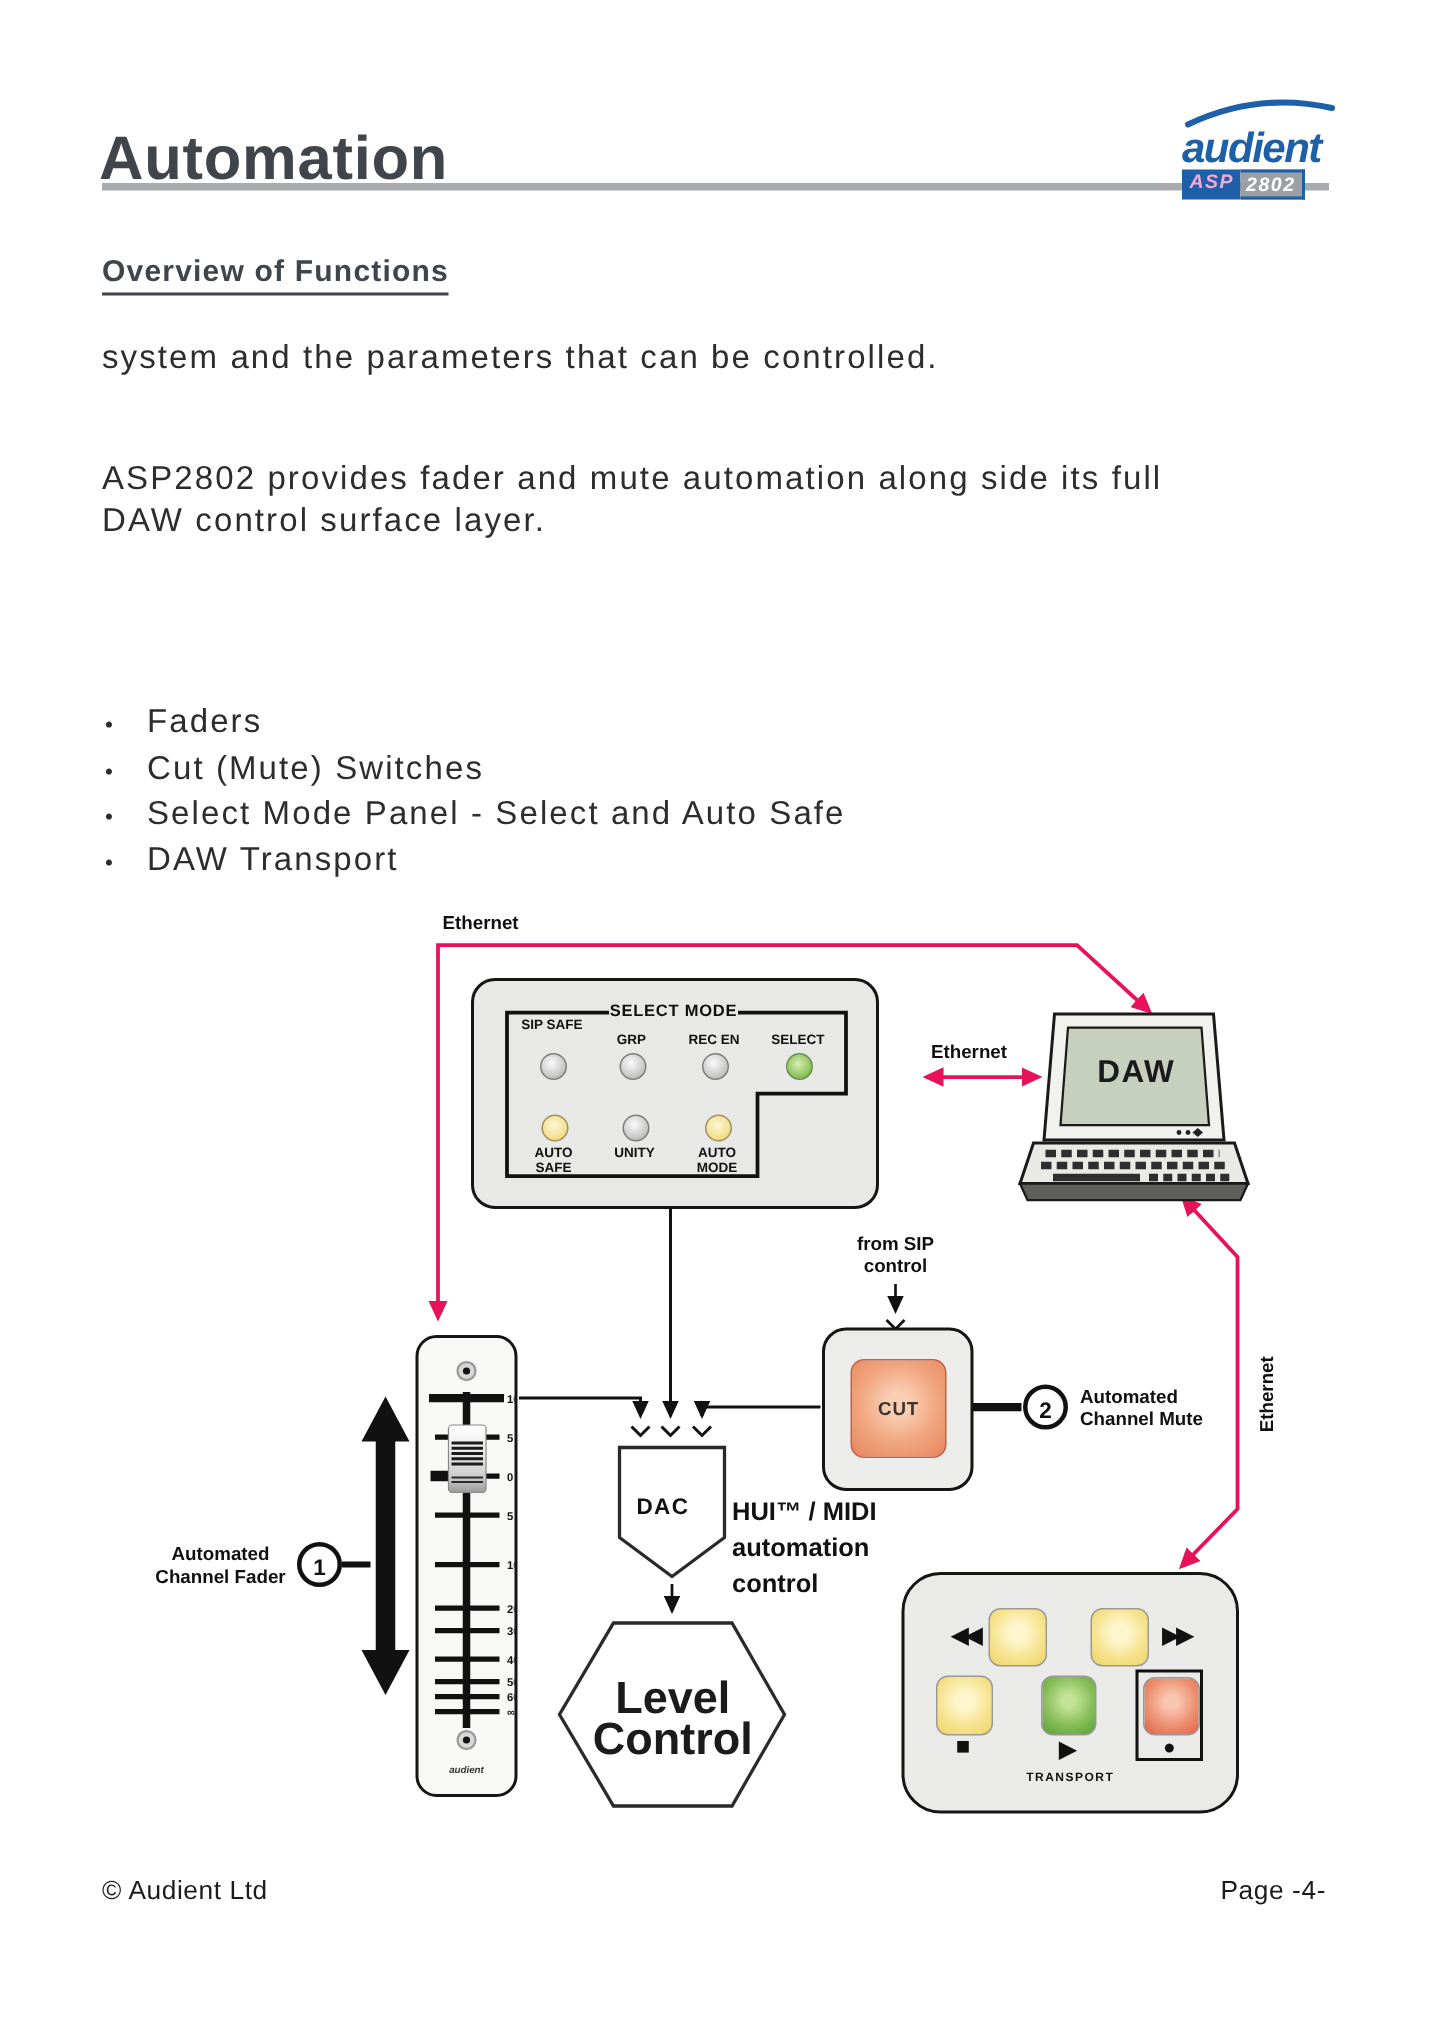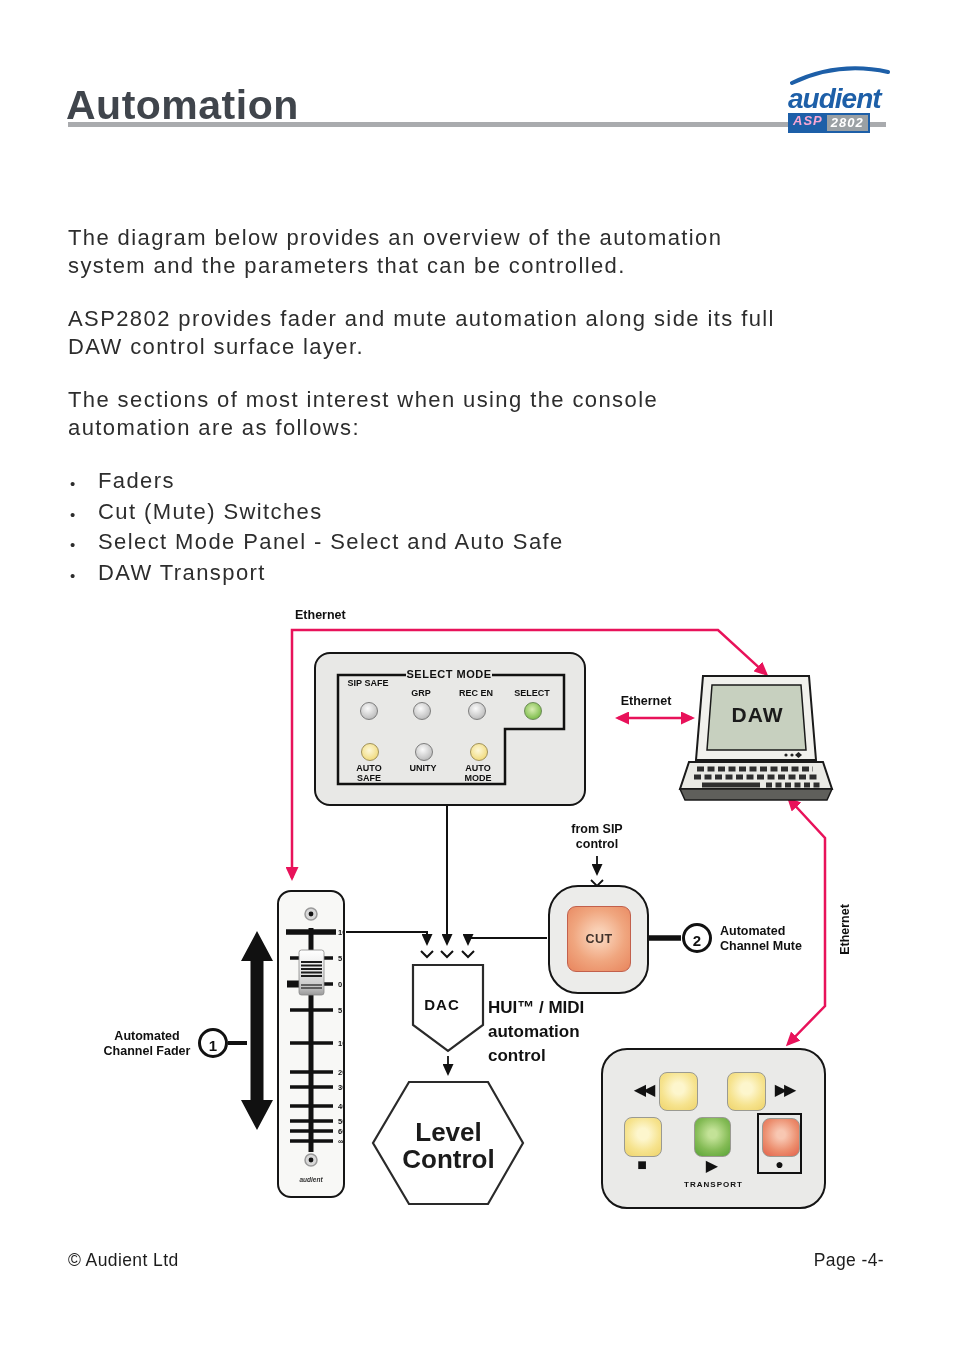--- a/index.html
+++ b/index.html
@@ -30,30 +30,30 @@
   .dlabel{position:absolute;font-weight:bold;color:#101010;font-size:12.5px;line-height:15px;}
   .center{text-align:center;}
   .panel{position:absolute;background:#e8e8e6;border:2px solid #151515;}
   .sm-panel{left:314px;top:652px;width:268px;height:150px;border-radius:16px;}
   .sm-title{position:absolute;left:90px;top:14px;width:86px;text-align:center;font-size:11px;font-weight:bold;letter-spacing:.5px;color:#101010;}
   .btn-circle{position:absolute;width:16px;height:16px;border-radius:50%;border:1.5px solid #7d7d7d;}
   .c-gray{background:radial-gradient(circle at 42% 35%,#fbfbfb,#c6c6c6 65%,#9d9d9d);}
   .c-green{background:radial-gradient(circle at 45% 40%,#d8edb2,#83c052 70%,#5d9c38);border-color:#6a8a55;}
   .c-yellow{background:radial-gradient(circle at 45% 40%,#fdf8da,#f2dd85 70%,#e2c258);border-color:#a09159;}
   .btn-label{position:absolute;font-size:9px;font-weight:bold;line-height:10px;text-align:center;color:#101010;}
-  .cut-panel{left:548px;top:885px;width:97px;height:105px;border-radius:30px;background:#ececea;}
+  .cut-panel{left:548px;top:885px;width:97px;height:105px;border-radius:16px;background:#ececea;}
   .cut-btn{position:absolute;left:17px;top:19px;width:62px;height:64px;border-radius:9px;border:1.5px solid #c2604c;
            background:radial-gradient(circle at 50% 45%,#f9cfb4 15%,#f0a67f 55%,#e8845c);
            display:flex;align-items:center;justify-content:center;font-size:12.5px;font-weight:bold;color:#41332c;letter-spacing:.5px;}
   .callout-circle{position:absolute;width:30px;height:30px;border-radius:50%;border:3.5px solid #111;background:#fff;
                   text-align:center;line-height:30px;font-size:15px;font-weight:bold;color:#111;box-sizing:border-box;}
   .daw-label{position:absolute;left:720px;top:703px;width:75px;text-align:center;font-size:21px;font-weight:bold;color:#1b1b1b;letter-spacing:1px;}
   .dac-label{position:absolute;left:413px;top:996px;width:58px;text-align:center;font-size:15px;font-weight:bold;letter-spacing:1px;color:#111;}
   .hui-label{position:absolute;left:488px;top:996px;width:116px;text-align:left;font-size:17px;font-weight:bold;line-height:24px;color:#111;}
-  .level-label{position:absolute;left:388px;top:1119px;width:121px;text-align:center;font-size:26px;font-weight:bold;line-height:27px;color:#1b1b1b;}
+  .level-label{position:absolute;left:388px;top:1119px;width:121px;text-align:center;font-size:30px;font-weight:bold;line-height:27px;color:#1b1b1b;}
   .eth-right{position:absolute;left:790px;top:922px;width:110px;text-align:center;transform:rotate(-90deg);}
   
   .fader-panel{position:absolute;left:277px;top:890px;width:68px;height:308px;background:#f8f8f6;
                border:2px solid #151515;border-radius:14px;box-sizing:border-box;}
   
   .tr-panel{left:601px;top:1048px;width:221px;height:157px;border-radius:26px;background:#eaeae8;border-width:2.5px;}
   .tr-btn{position:absolute;border-radius:8px;border:1px solid #9a9a92;}
   .t-yellow{background:radial-gradient(circle at 50% 42%,#fdf6cd 20%,#f6e38e 60%,#eed36a);}
   .t-green{background:radial-gradient(circle at 50% 42%,#c3e297 15%,#84bb55 60%,#58a336);}
   .t-red{background:radial-gradient(circle at 50% 42%,#f8c7b2 15%,#ec8d6d 60%,#e2604a);}
@@ -72,32 +72,28 @@
     <svg class="logo-swoosh" width="100" height="20" viewBox="0 0 100 20">
       <path d="M2 17 Q 48 -5 98 6" fill="none" stroke="#1d5fa8" stroke-width="4" stroke-linecap="round"></path>
     </svg>
     <div class="logo-word">audient</div>
     <div class="logo-badge">
       <span class="logo-asp">ASP</span>
       <span class="logo-num">2802</span>
     </div>
   </div>
 
+  <div class="heading">Overview of Functions</div>
 
   <div class="para" style="top:224px;">
-    <span class="ln">The diagram below provides an overview of the automation</span>
     <span class="ln">system and the parameters that can be controlled.</span>
   </div>
   <div class="para" style="top:305px;">
     <span class="ln">ASP2802 provides fader and mute automation along side its full</span>
     <span class="ln">DAW control surface layer.</span>
-  </div>
-  <div class="para" style="top:386px;">
-    <span class="ln">The sections of most interest when using the console</span>
-    <span class="ln">automation are as follows:</span>
   </div>
 
   <div class="bullets">
     <div class="bullet-row">
       <span class="bullet-dot">•</span>
       <span>Faders</span>
     </div>
     <div class="bullet-row">
       <span class="bullet-dot">•</span>
       <span>Cut (Mute) Switches</span>

